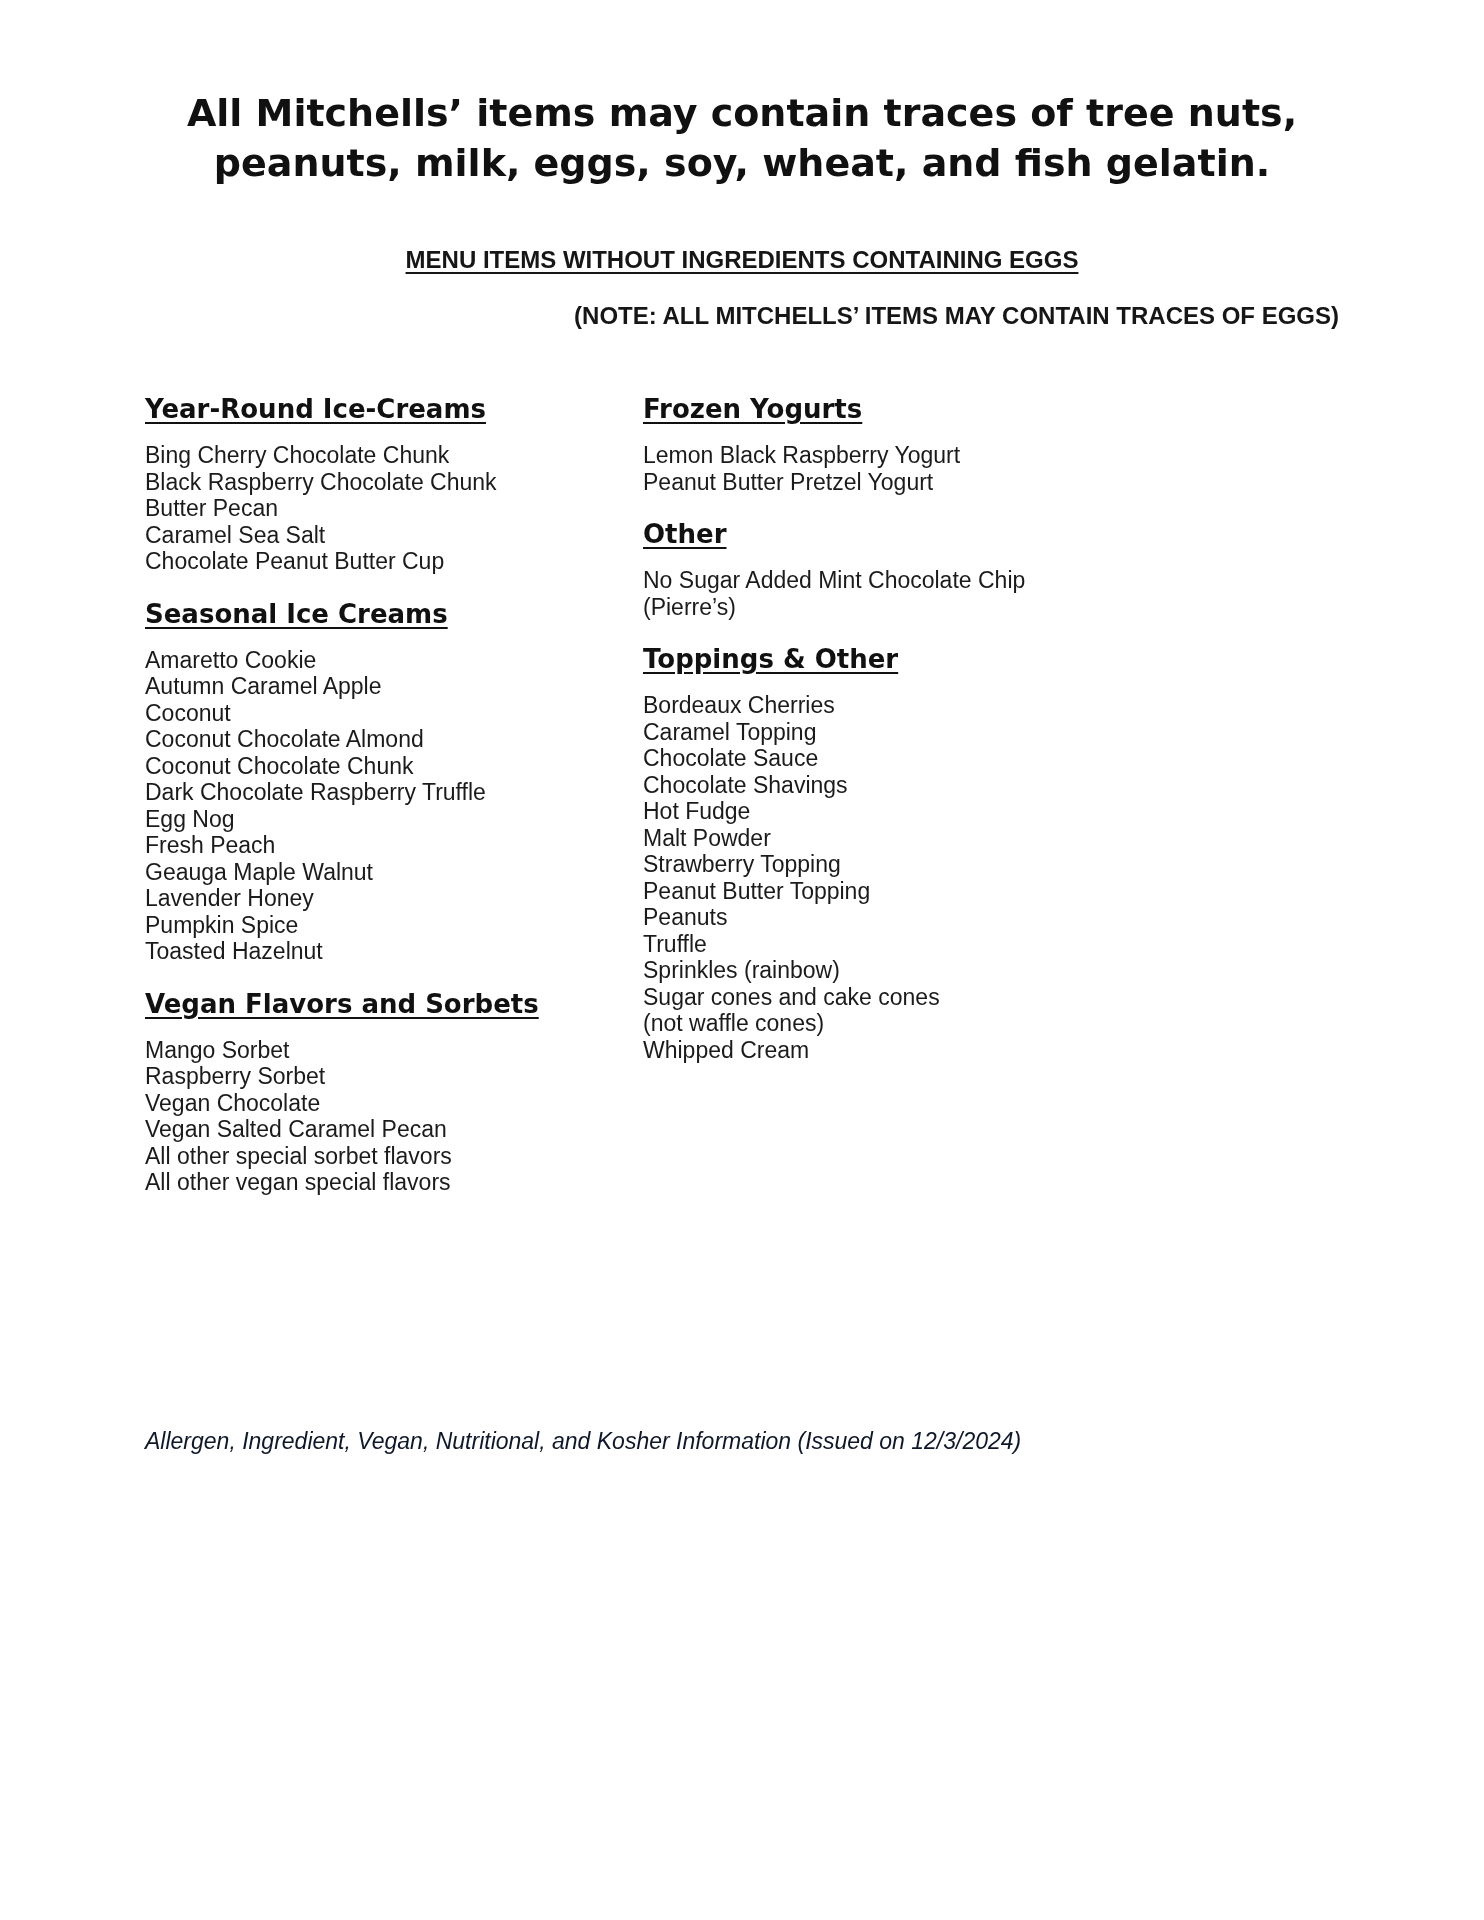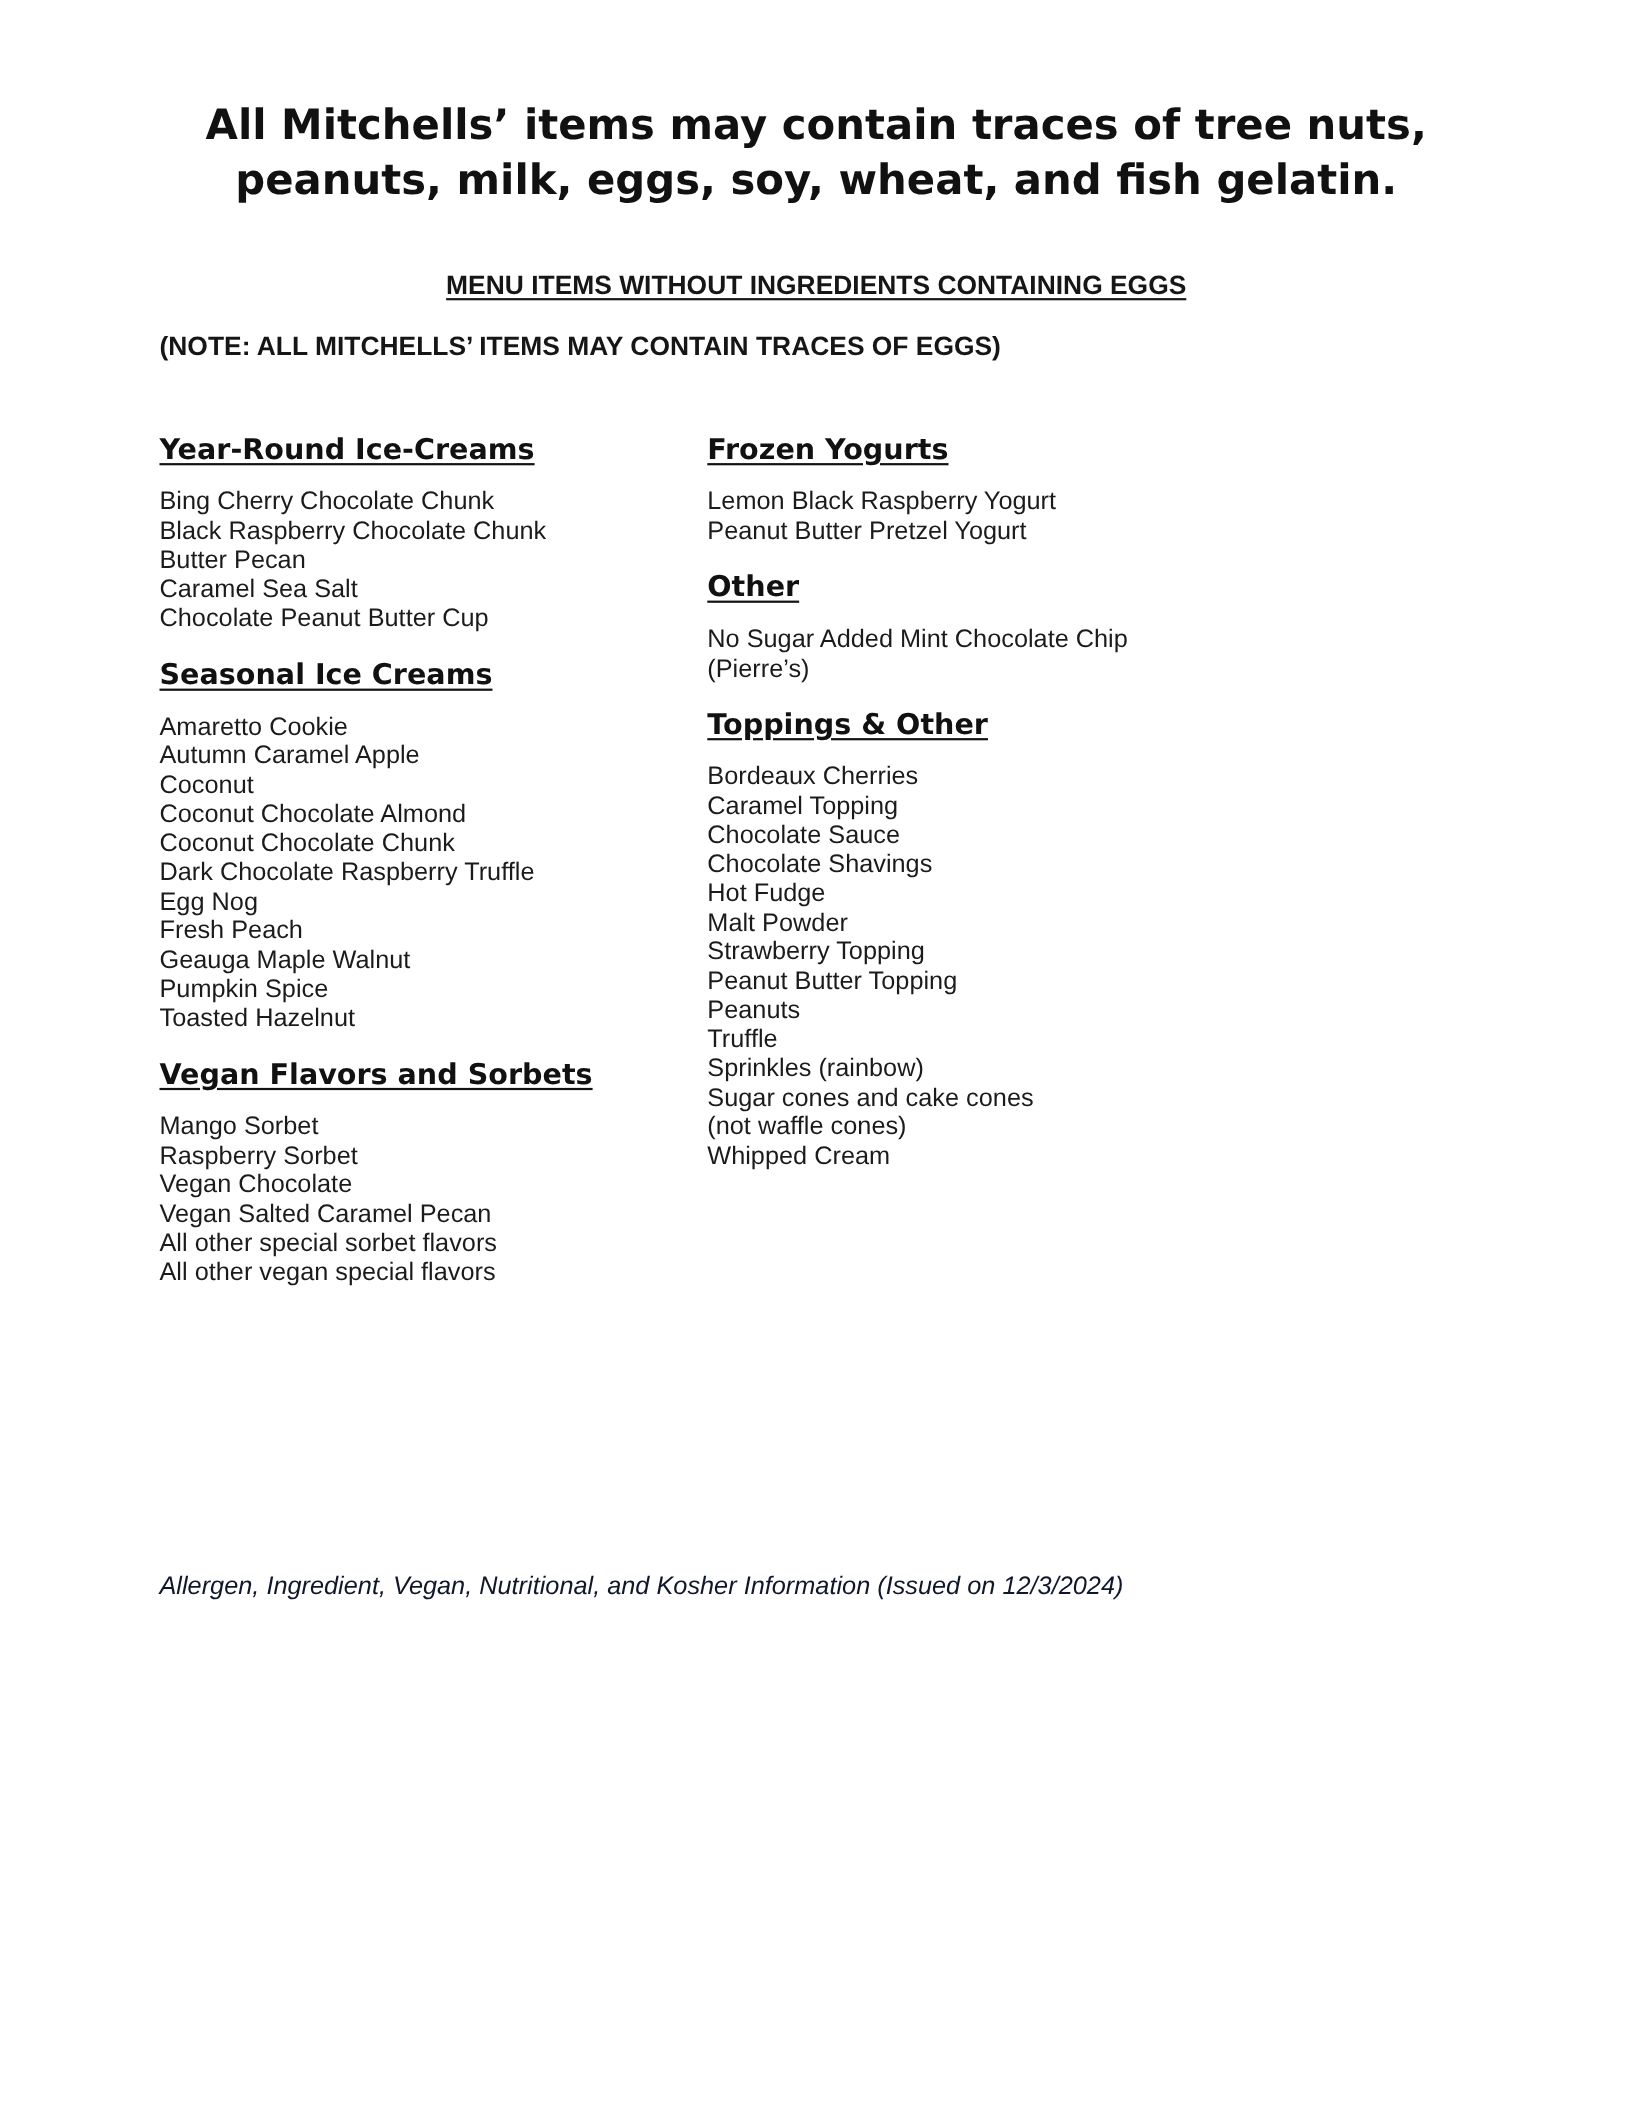--- a/index.html
+++ b/index.html
@@ -34,21 +34,21 @@
     margin-top: 58px;
     text-align: center;
     font-weight: bold;
     font-size: 24px;
     text-decoration: underline;
     text-underline-offset: 4px;
     color: #161616;
   }
   .note {
     margin-top: 28px;
-    text-align: left;
+    text-align: right;
     font-weight: bold;
     font-size: 24px;
     color: #161616;
   }
   .columns {
     margin-top: 64px;
     display: flex;
     align-items: flex-start;
   }
   .col { flex: none; }
@@ -128,20 +128,21 @@
               <div class="menu-item">Coconut Chocolate Chunk</div>
 
               <div class="menu-item">Dark Chocolate Raspberry Truffle</div>
 
               <div class="menu-item">Egg Nog</div>
 
               <div class="menu-item">Fresh Peach</div>
 
               <div class="menu-item">Geauga Maple Walnut</div>
 
+              <div class="menu-item">Lavender Honey</div>
 
               <div class="menu-item">Pumpkin Spice</div>
 
               <div class="menu-item">Toasted Hazelnut</div>
             </div>
         </section>
 
         <section class="menu-section">
           <h2 class="section-heading">Vegan Flavors and Sorbets</h2>
           <div class="item-list">

